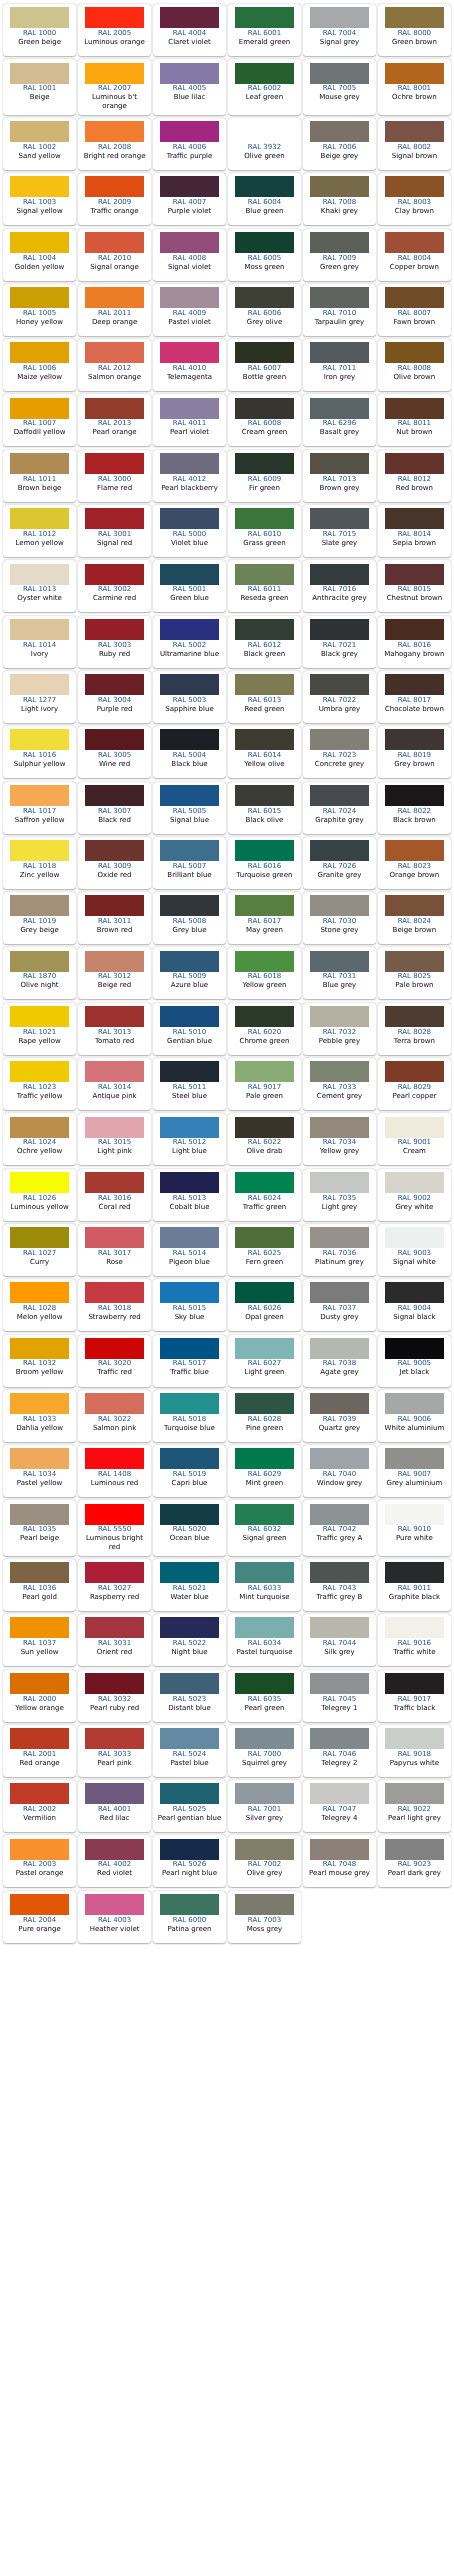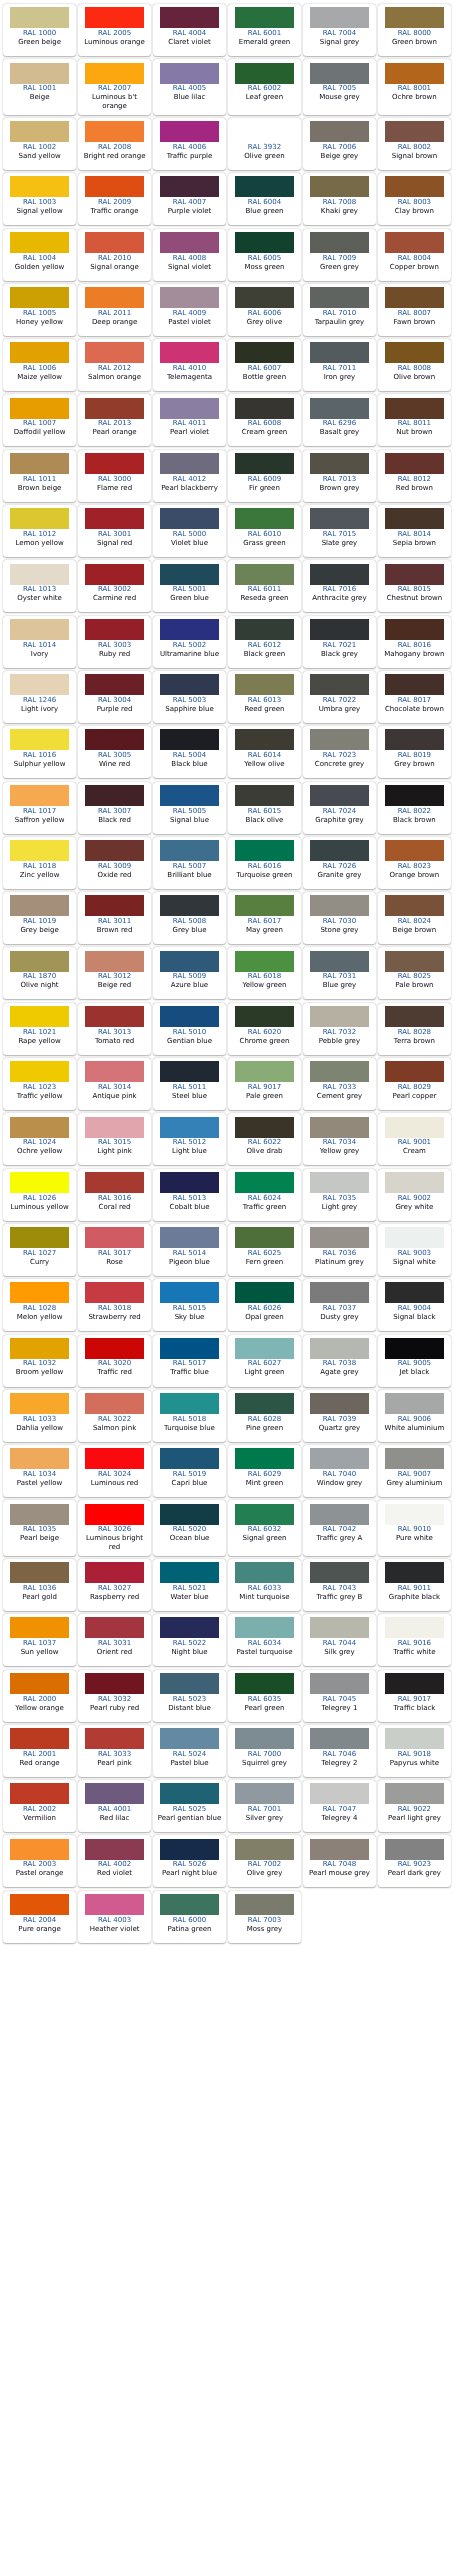--- a/index.html
+++ b/index.html
@@ -415,21 +415,21 @@
       <div class="code">RAL 7021</div>
       <div class="cname">Black grey</div>
     </div>
     <div class="card">
       <span class="swatch" style="background: rgb(76, 43, 32);"></span>
       <div class="code">RAL 8016</div>
       <div class="cname">Mahogany brown</div>
     </div>
     <div class="card">
       <span class="swatch" style="background: rgb(230, 210, 181);"></span>
-      <div class="code">RAL 1246</div>
+      <div class="code">RAL 1277</div>
       <div class="cname">Light ivory</div>
     </div>
     <div class="card">
       <span class="swatch" style="background: rgb(107, 32, 40);"></span>
       <div class="code">RAL 3004</div>
       <div class="cname">Purple red</div>
     </div>
     <div class="card">
       <span class="swatch" style="background: rgb(47, 58, 80);"></span>
       <div class="code">RAL 5003</div>
@@ -840,21 +840,21 @@
       <div class="code">RAL 9006</div>
       <div class="cname">White aluminium</div>
     </div>
     <div class="card">
       <span class="swatch" style="background: rgb(238, 169, 91);"></span>
       <div class="code">RAL 1034</div>
       <div class="cname">Pastel yellow</div>
     </div>
     <div class="card">
       <span class="swatch" style="background: rgb(250, 10, 14);"></span>
-      <div class="code">RAL 3024</div>
+      <div class="code">RAL 1408</div>
       <div class="cname">Luminous red</div>
     </div>
     <div class="card">
       <span class="swatch" style="background: rgb(30, 86, 120);"></span>
       <div class="code">RAL 5019</div>
       <div class="cname">Capri blue</div>
     </div>
     <div class="card">
       <span class="swatch" style="background: rgb(0, 121, 77);"></span>
       <div class="code">RAL 6029</div>
@@ -870,21 +870,21 @@
       <div class="code">RAL 9007</div>
       <div class="cname">Grey aluminium</div>
     </div>
     <div class="card">
       <span class="swatch" style="background: rgb(154, 143, 128);"></span>
       <div class="code">RAL 1035</div>
       <div class="cname">Pearl beige</div>
     </div>
     <div class="card">
       <span class="swatch" style="background: rgb(254, 0, 0);"></span>
-      <div class="code">RAL 3026</div>
+      <div class="code">RAL 5550</div>
       <div class="cname">Luminous bright red</div>
     </div>
     <div class="card">
       <span class="swatch" style="background: rgb(18, 60, 70);"></span>
       <div class="code">RAL 5020</div>
       <div class="cname">Ocean blue</div>
     </div>
     <div class="card">
       <span class="swatch" style="background: rgb(35, 127, 82);"></span>
       <div class="code">RAL 6032</div>

